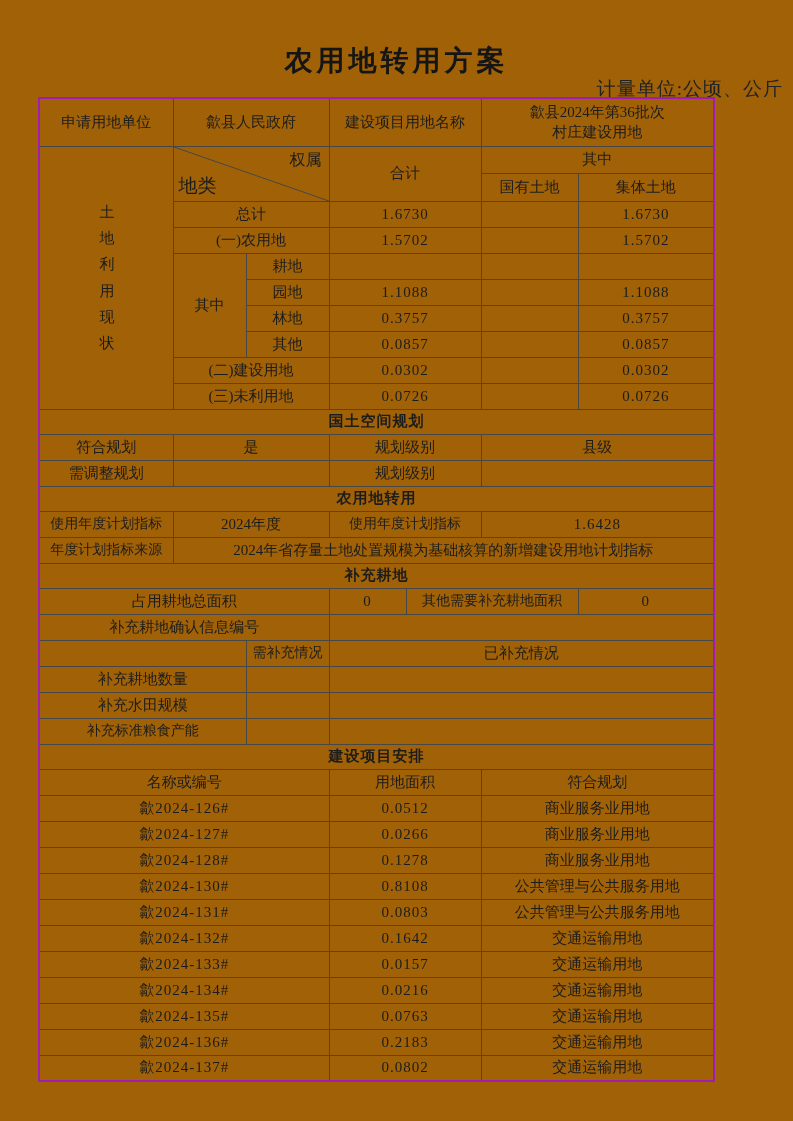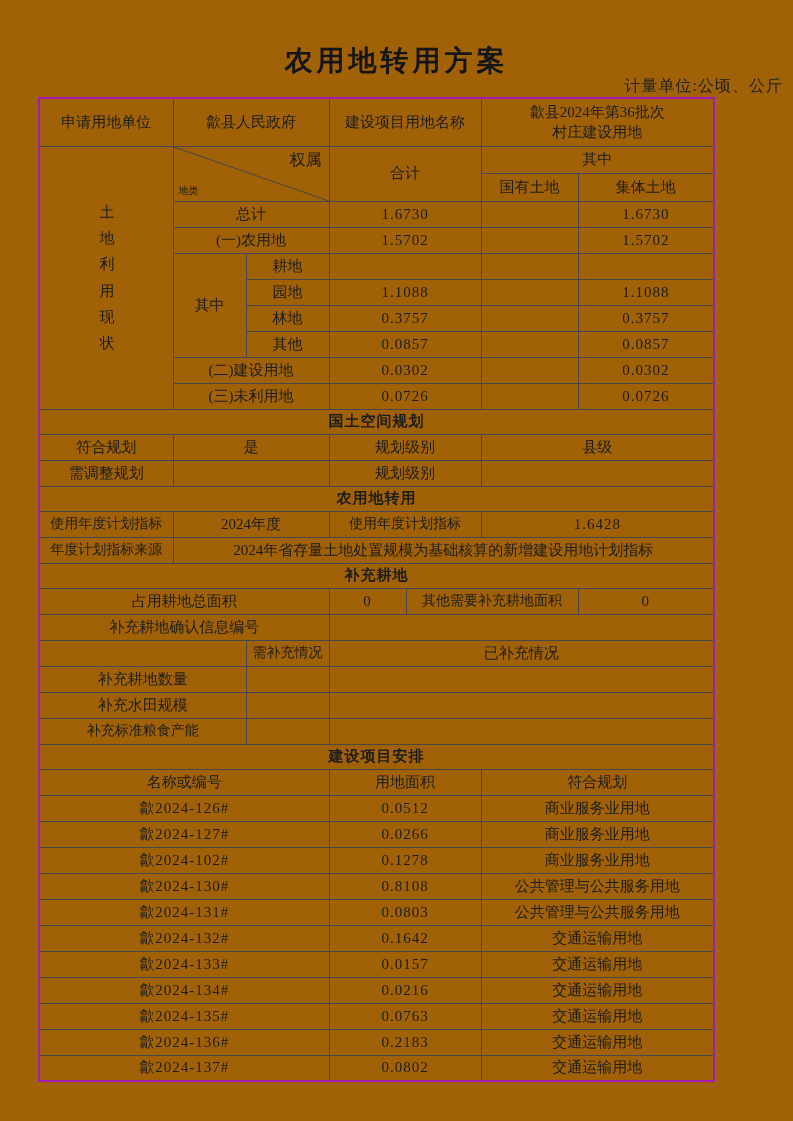--- a/index.html
+++ b/index.html
@@ -20,21 +20,21 @@
     top:42px;left:0;width:100%;
     text-align:center;
     font-size:28px;
     font-weight:bold;
     letter-spacing:4px;
     color:#151515;
   }
   .unit-note{
     position:absolute;
     top:76px;right:10px;
-    font-size:16px;
+    font-size:19px;
     letter-spacing:1px;
     color:#222;
   }
   table.sheet{
     position:absolute;
     top:97px;left:38px;
     width:675px;
     border-collapse:collapse;
     table-layout:fixed;
     font-size:15px;
@@ -59,21 +59,21 @@
   .vlabel{
     width:1.1em;margin:0 auto;
     word-break:break-all;
     line-height:1.75;
     font-size:15px;
     text-align:right;
   }
   .diag-cell{position:relative;padding:0;}
   .diag-cell svg{position:absolute;top:0;left:0;width:100%;height:100%;display:block;}
   .diag-top{position:absolute;top:3px;right:7px;font-size:16px;}
-  .diag-bottom{position:absolute;bottom:3px;left:5px;font-size:10px;}
+  .diag-bottom{position:absolute;bottom:3px;left:5px;font-size:19px;}
   .two-line{line-height:1.35;font-size:15px;}
   .small{font-size:14px;letter-spacing:0;}
 </style>
 </head>
 <body>
 
 <div class="page">
 
   <div class="doc-title">农用地转用方案</div>
   <div class="unit-note">计量单位:公顷、公斤</div>
@@ -255,21 +255,21 @@
       <td colspan="3" class="num">歙2024-126#</td>
       <td colspan="2" class="num">0.0512</td>
       <td colspan="2">商业服务业用地</td>
     </tr>
     <tr class="r26">
       <td colspan="3" class="num">歙2024-127#</td>
       <td colspan="2" class="num">0.0266</td>
       <td colspan="2">商业服务业用地</td>
     </tr>
     <tr class="r26">
-      <td colspan="3" class="num">歙2024-102#</td>
+      <td colspan="3" class="num">歙2024-128#</td>
       <td colspan="2" class="num">0.1278</td>
       <td colspan="2">商业服务业用地</td>
     </tr>
     <tr class="r26">
       <td colspan="3" class="num">歙2024-130#</td>
       <td colspan="2" class="num">0.8108</td>
       <td colspan="2">公共管理与公共服务用地</td>
     </tr>
     <tr class="r26">
       <td colspan="3" class="num">歙2024-131#</td>

